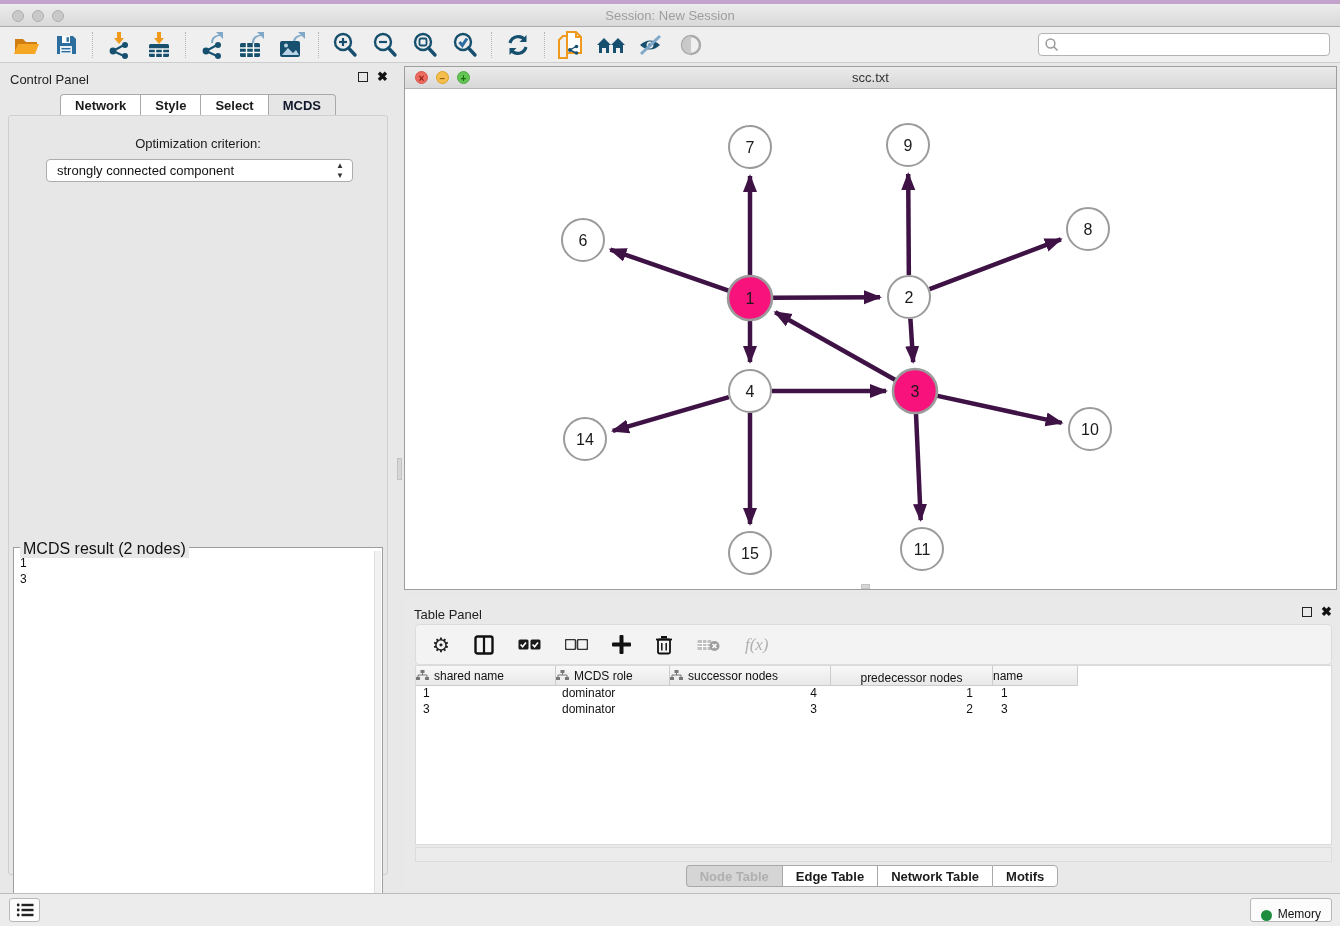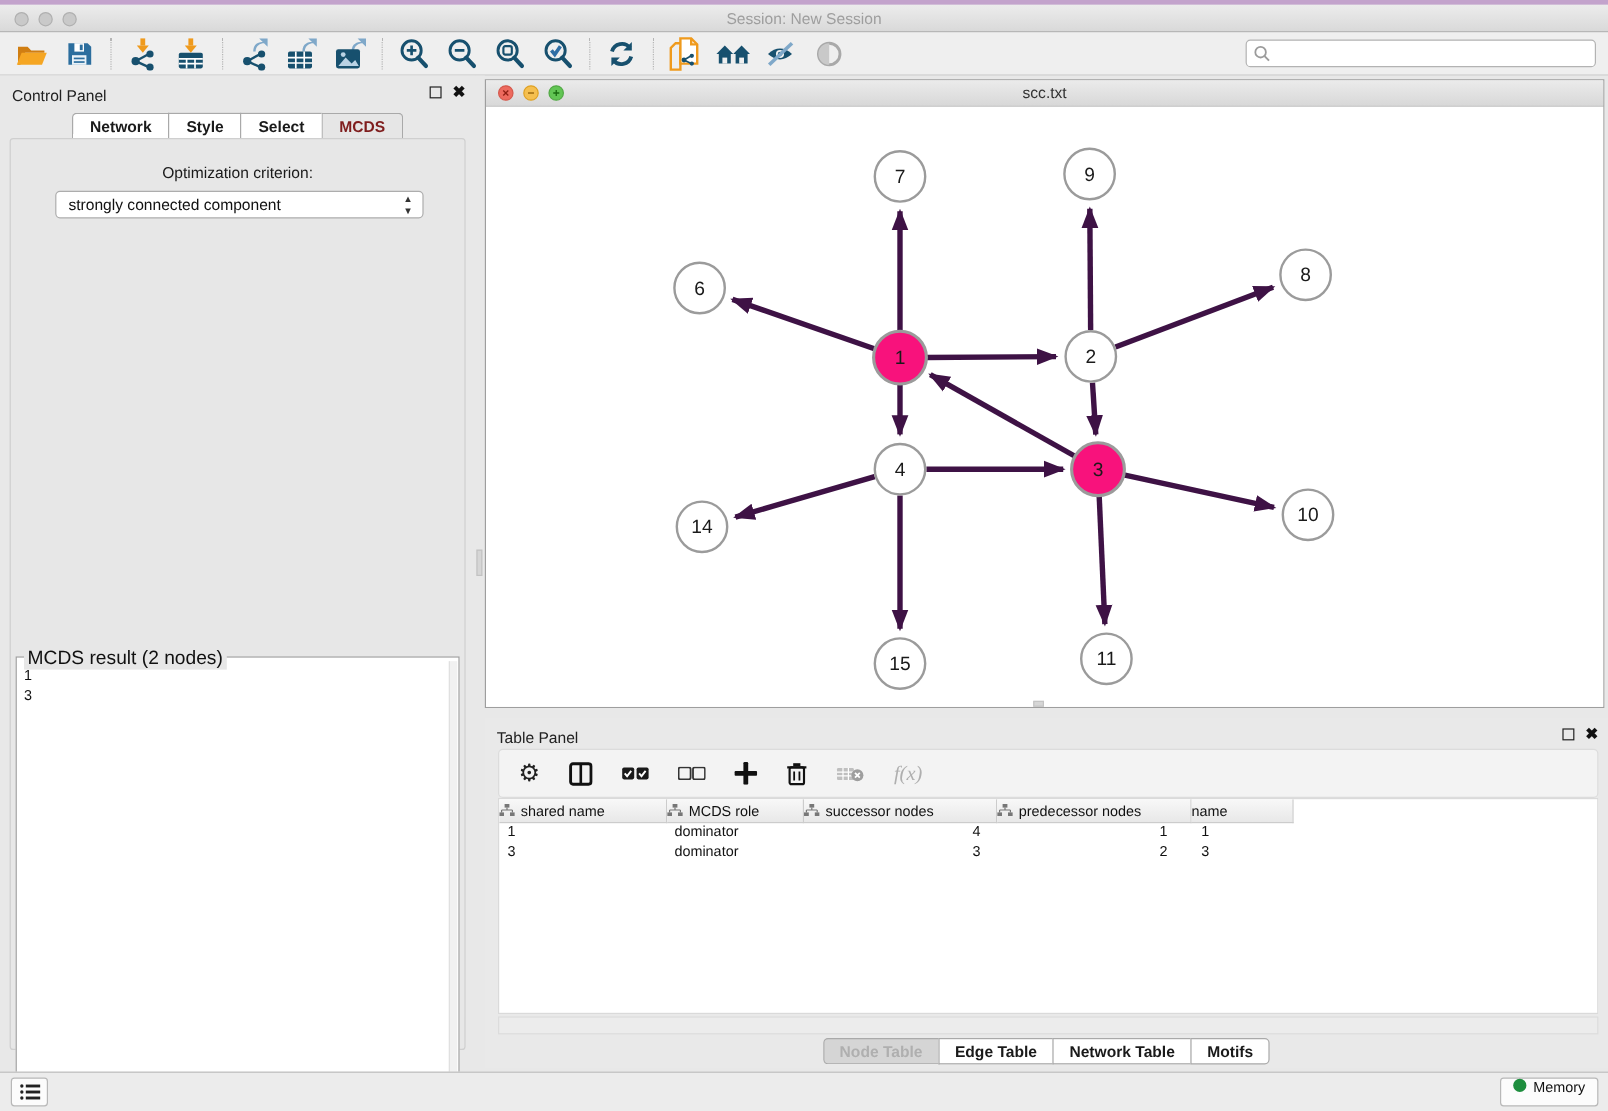--- a/index.html
+++ b/index.html
@@ -26,21 +26,21 @@
   .panel-header { position:absolute; left:10px; top:9px; font-size:13px; color:#222; }
   .panel-ctrls { position:absolute; right:8px; top:9px; display:flex; gap:9px; align-items:center; }
   .float-icon { width:10px; height:10px; border:1.6px solid #222; }
   .close-icon { font-size:13px; font-weight:bold; color:#111; line-height:10px; }
 
   .cp-tabs { position:absolute; left:0; top:31px; width:396px; display:flex; justify-content:center; }
   .tab { height:22px; padding:0 14px; font-size:13px; line-height:21px; background:#FFF;
     border:1px solid #A9A9A9; border-right:none; color:#1A1A1A; font-weight:bold; }
   .tab:first-child { border-radius:4px 0 0 0; }
   .tab:last-child { border-right:1px solid #A9A9A9; border-radius:0 4px 0 0; }
-  .tab.sel { background:#E6E6E6; color:#7f1d1d; border-bottom:1px solid #E6E6E6; }
+  .tab.sel { background:#E6E6E6; color:#0f172a; border-bottom:1px solid #E6E6E6; }
 
   .cp-body { position:absolute; left:8px; top:52px; width:380px; height:760px;
     background:#E7E7E7; border:1px solid #CFCFCF; border-radius:3px; }
   .opt-label { margin-top:20px; text-align:center; font-size:13px; color:#1A1A1A; }
   .dropdown { position:absolute; left:37px; top:43px; width:307px; height:23px; background:#FFF;
     border:1px solid #ADADAD; border-radius:4px; font-size:13px; line-height:21px; padding-left:10px; color:#111; }
   .dd-chev { position:absolute; right:8px; top:1px; font-size:8px; color:#333; line-height:10px; text-align:center; }
   .btn-row { position:absolute; left:0; top:78px; width:100%; display:flex; justify-content:center; gap:15px; }
   .push-btn { height:23px; padding:0 17px; background:#FFF; border:1px solid #ADADAD; border-radius:4px;
     font-size:13px; color:#111; line-height:21px; }
@@ -91,21 +91,21 @@
     border:1px solid #A9A9A9; border-right:none; color:#1A1A1A; }
   .btab:first-child { border-radius:4px 0 0 4px; }
   .btab:last-child { border-right:1px solid #A9A9A9; border-radius:0 4px 4px 0; }
   .btab.sel { background:#D5D5D5; color:#AFAFAF; }
 
   
   .statusbar { position:absolute; left:0; top:893px; width:1340px; height:33px; background:#ECECEC; border-top:1px solid #BDBDBD; }
   .list-btn { position:absolute; left:9px; top:4px; width:31px; height:24px; background:#FCFCFC;
     border:1px solid #B8B8B8; border-radius:3px; display:flex; align-items:center; justify-content:center; }
   .memory-btn { position:absolute; right:8px; top:4px; height:24px; background:#FCFCFC; border:1px solid #B8B8B8;
-    border-radius:3px; display:flex; align-items:flex-start; gap:6px; padding:0 10px; font-size:12px; color:#111; }
+    border-radius:3px; display:flex; align-items:flex-end; gap:6px; padding:0 10px; font-size:12px; color:#111; }
   .mem-dot { width:11px; height:11px; border-radius:50%; }
 </style>
 </head>
 <body>
 
 <div class="accent-strip"></div>
 <div class="titlebar">
   <span class="tl-dot" style="left:12px"></span>
   <span class="tl-dot" style="left:32px"></span>
   <span class="tl-dot" style="left:52px"></span>
@@ -448,21 +448,21 @@
         </div>
         <div class="th c2" style="padding: 0px;">
           <svg width="13" height="11" viewBox="0 0 13 11">
             <rect x="4.5" y="0" width="4" height="3" fill="#777"></rect>
             <path d="M6.5 3 v2 M2 5 h9 M2 5 v2 M11 5 v2" stroke="#777" fill="none" stroke-width="1"></path>
             <rect x="0" y="7" width="4" height="3" fill="#777"></rect>
             <rect x="9" y="7" width="4" height="3" fill="#777"></rect>
           </svg>
           <span>successor nodes</span>
         </div>
-        <div class="th c3" style="padding: 0px;">
+        <div class="th c3" style="padding: 0px; flex-direction: column;">
           <svg width="13" height="11" viewBox="0 0 13 11">
             <rect x="4.5" y="0" width="4" height="3" fill="#777"></rect>
             <path d="M6.5 3 v2 M2 5 h9 M2 5 v2 M11 5 v2" stroke="#777" fill="none" stroke-width="1"></path>
             <rect x="0" y="7" width="4" height="3" fill="#777"></rect>
             <rect x="9" y="7" width="4" height="3" fill="#777"></rect>
           </svg>
           <span>predecessor nodes</span>
         </div>
         <div class="th c4" style="padding: 0px;">
           <span>name</span>

